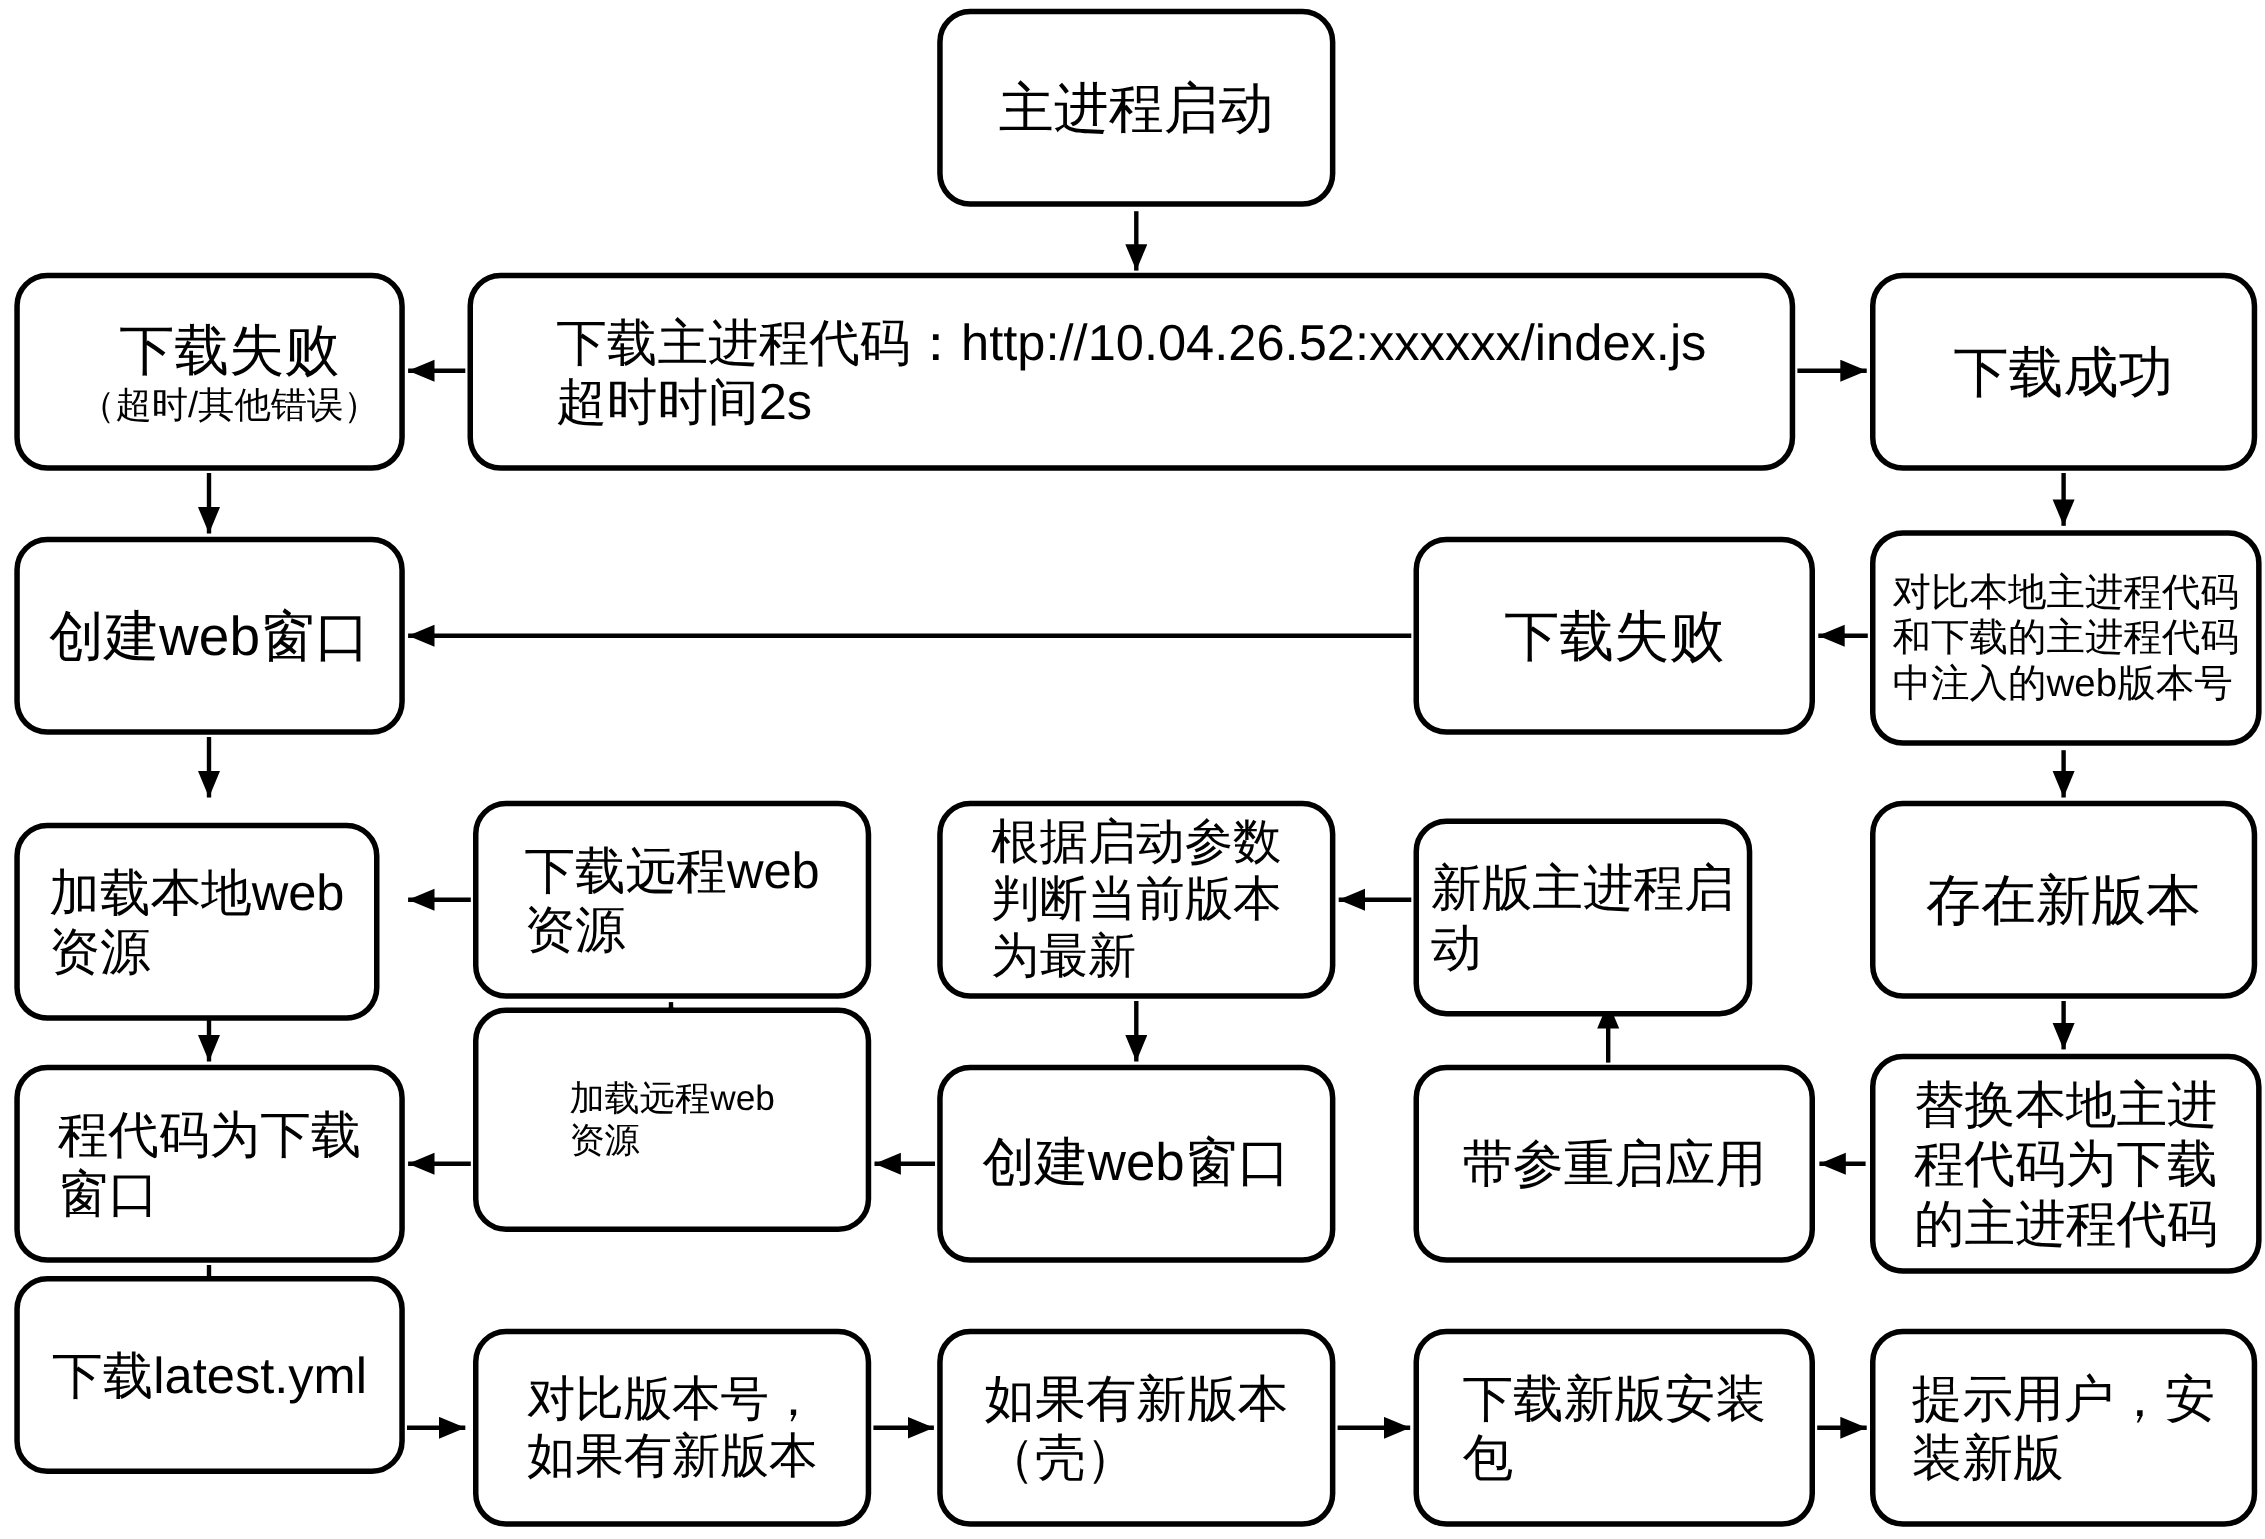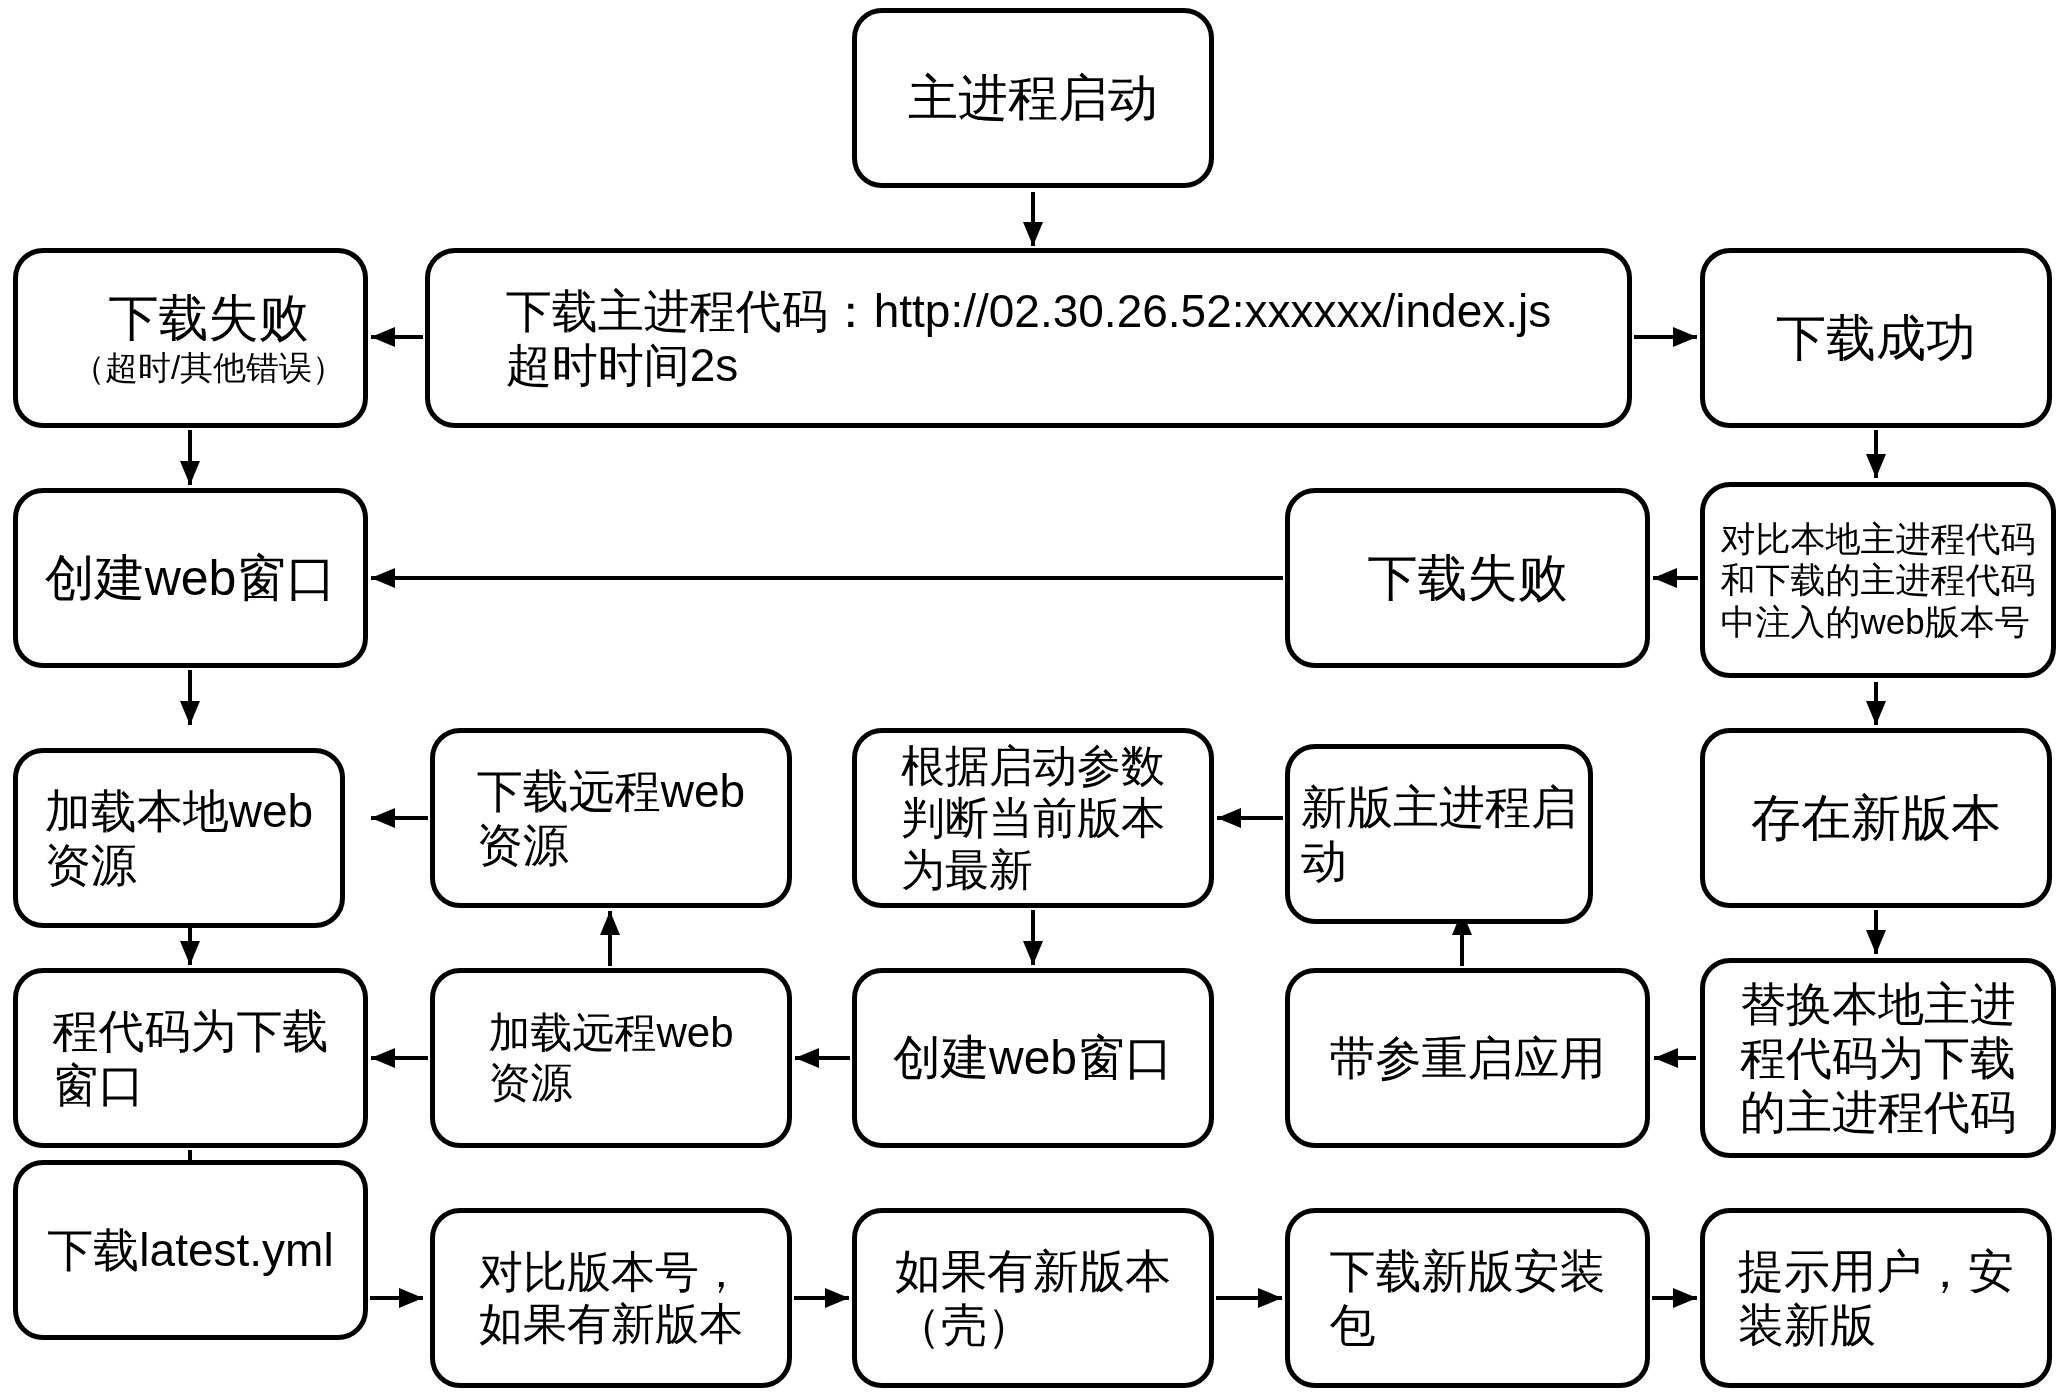--- a/index.html
+++ b/index.html
@@ -84,21 +84,21 @@
       <line x1="1652" y1="1298" x2="1697" y2="1298" stroke="#000000" stroke-width="4" marker-end="url(#ah)"></line>
     </svg>
 <div class="node" style="left: 852px; top: 8px; width: 362px; height: 180px; font-size: 50px;">
       <div class="label">主进程启动</div>
     </div>
     <div class="node" style="left: 13px; top: 248px; width: 355px; height: 180px; font-size: 50px; padding-left: 36px;">
       <div class="label">下载失败</div>
       <div class="sub" style="font-size: 33px;">（超时/其他错误）</div>
     </div>
     <div class="node" style="left: 425px; top: 248px; width: 1207px; height: 180px; font-size: 46px;">
-      <div class="label">下载主进程代码：http://02.30.26.52:xxxxxx/index.js
+      <div class="label">下载主进程代码：http://10.04.26.52:xxxxxx/index.js
 超时时间2s</div>
     </div>
     <div class="node" style="left: 1700px; top: 248px; width: 352px; height: 180px; font-size: 50px;">
       <div class="label">下载成功</div>
     </div>
     <div class="node" style="left: 13px; top: 488px; width: 355px; height: 180px; font-size: 50px;">
       <div class="label">创建web窗口</div>
     </div>
     <div class="node" style="left: 1285px; top: 488px; width: 365px; height: 180px; font-size: 50px;">
       <div class="label">下载失败</div>
@@ -125,21 +125,21 @@
       <div class="label">新版主进程启
 动</div>
     </div>
     <div class="node" style="left: 1700px; top: 728px; width: 352px; height: 180px; font-size: 50px;">
       <div class="label">存在新版本</div>
     </div>
     <div class="node" style="left: 13px; top: 968px; width: 355px; height: 180px; font-size: 46px;">
       <div class="label">程代码为下载
 窗口</div>
     </div>
-    <div class="node" style="left: 430px; top: 968px; width: 362px; height: 180px; font-size: 42px;">
+    <div class="node" style="left: 430px; top: 916px; width: 362px; height: 204px; font-size: 32px;">
       <div class="label">加载远程web
 资源</div>
     </div>
     <div class="node" style="left: 852px; top: 968px; width: 362px; height: 180px; font-size: 48px;">
       <div class="label">创建web窗口</div>
     </div>
     <div class="node" style="left: 1285px; top: 968px; width: 365px; height: 180px; font-size: 46px;">
       <div class="label">带参重启应用</div>
     </div>
     <div class="node" style="left: 1700px; top: 958px; width: 356px; height: 200px; font-size: 46px;">

